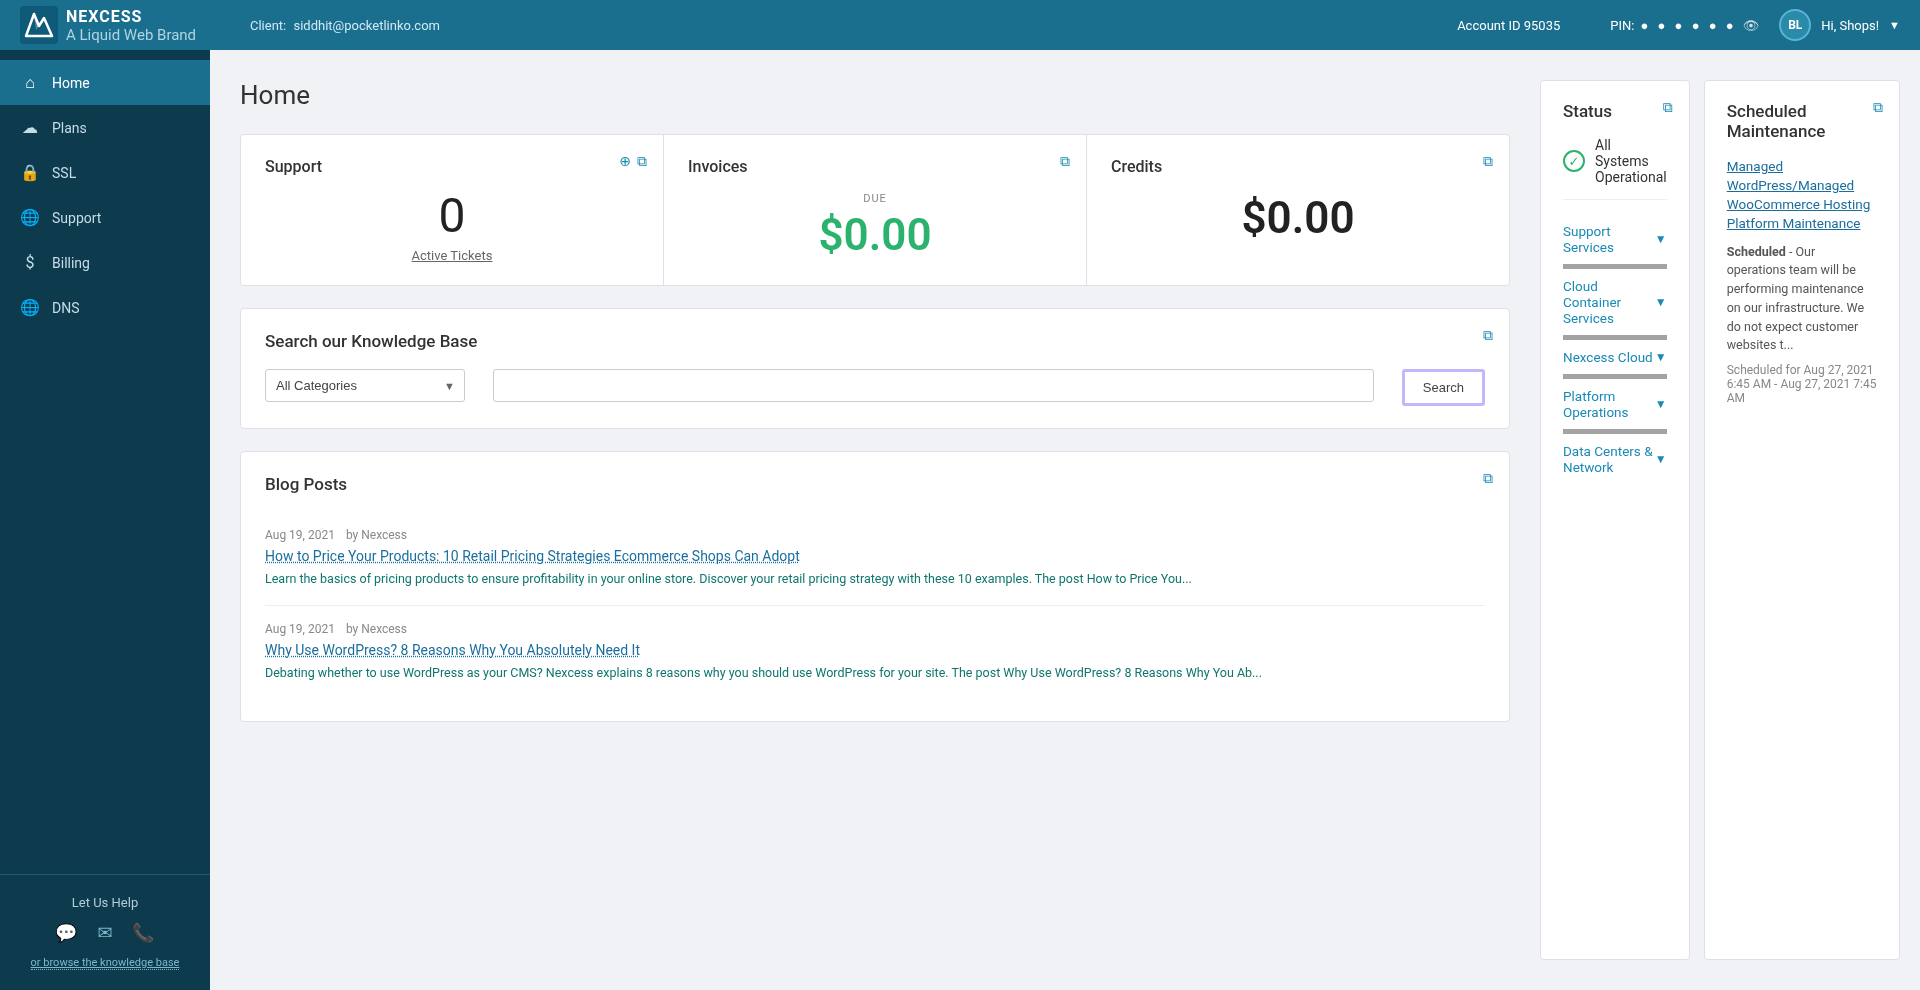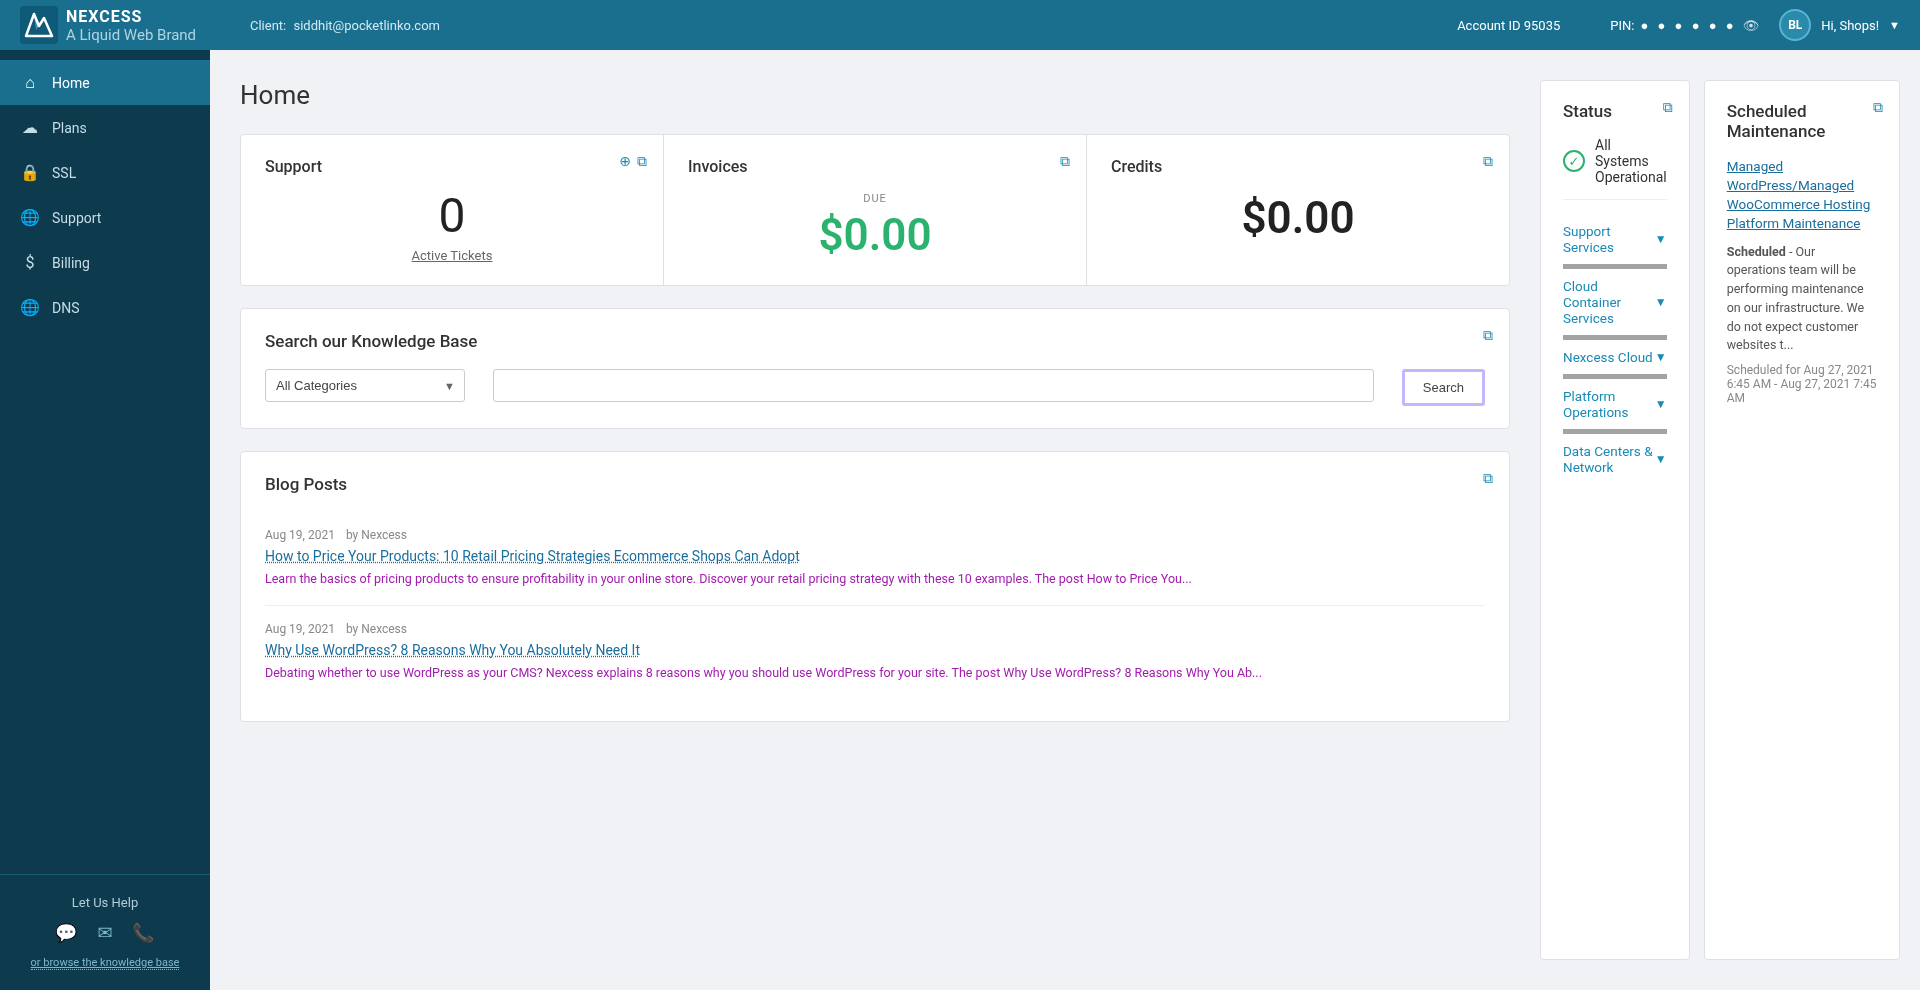--- a/index.html
+++ b/index.html
@@ -145,21 +145,21 @@
     .search-btn {
       background: white; border: 3px solid #c4b5fd; border-radius: 3px;
       padding: 8px 18px; font-size: 13px; cursor: pointer; color: #444;
     }
 
     
     .blog-post { padding: 16px 0; border-bottom: 1px solid #eee; }
     .blog-post:last-child { border-bottom: none; }
     .blog-meta { font-size: 12px; color: #888; margin-bottom: 6px; }
     .blog-title { font-size: 14px; color: #1a6e9e; cursor: pointer; text-decoration: underline; text-decoration-style: dotted; margin-bottom: 6px; }
-    .blog-excerpt { font-size: 12.5px; color: #a21caf; line-height: 1.5; }
+    .blog-excerpt { font-size: 12.5px; color: #0f766e; line-height: 1.5; }
 
     
     .right-panel {
       width: 380px;
       padding: 30px 20px 30px 0;
       flex-shrink: 0;
       display: flex;
       flex-direction: row;
       gap: 14px;
     }

